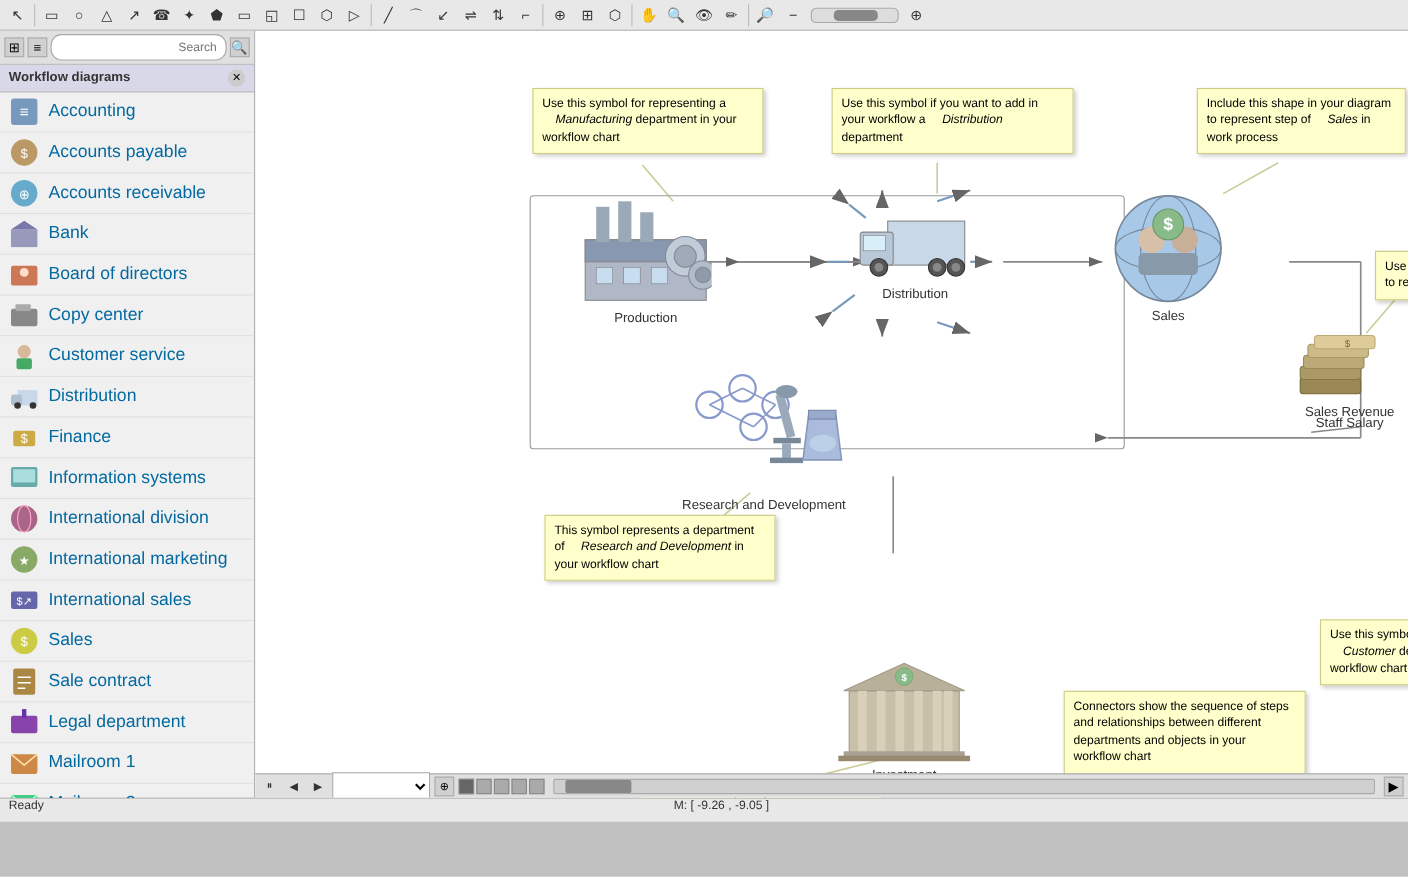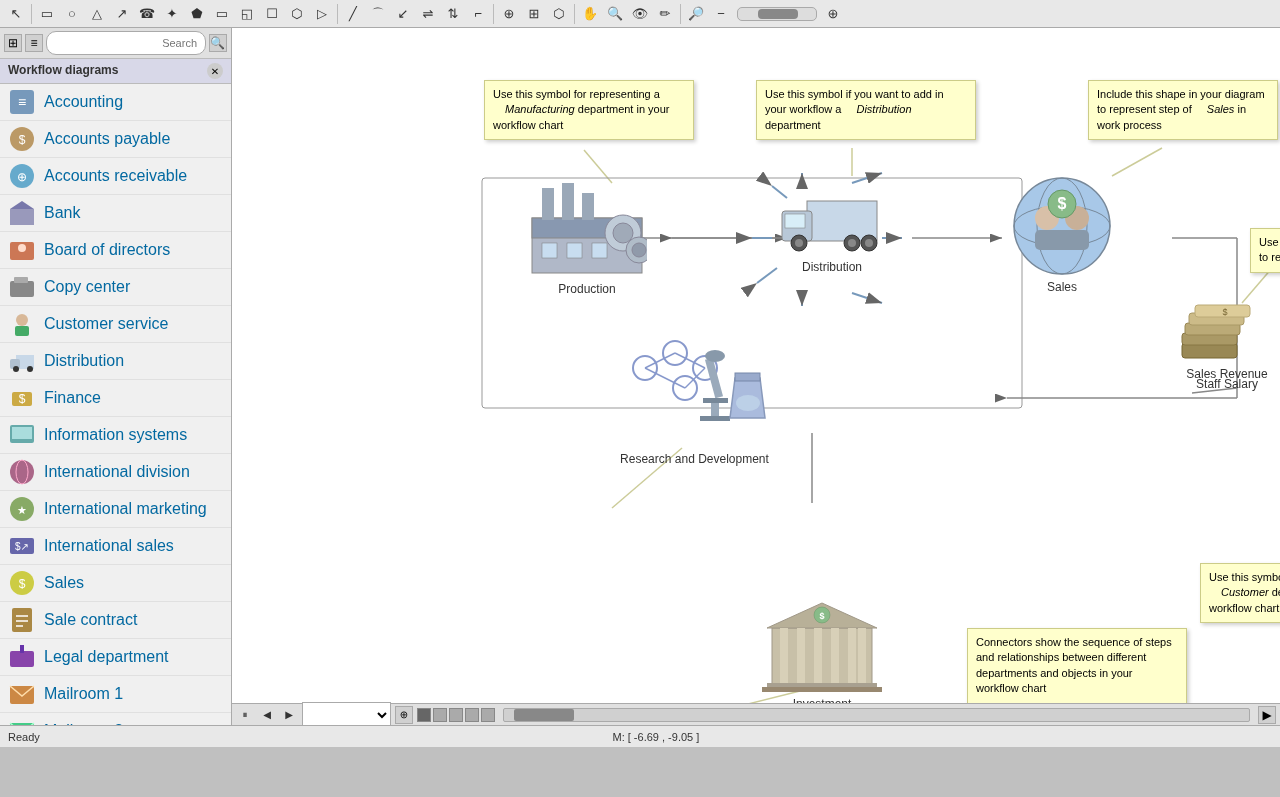--- a/index.html
+++ b/index.html
@@ -93,21 +93,20 @@
       position: relative;
       overflow: hidden;
     }
 
     
     .statusbar {
       height: 22px;
       background: #e8e8e8;
       border-top: 1px solid #aaa;
       display: flex;
-      align-items: center;
       padding: 0 8px;
       font-size: 11px;
       color: #333;
       justify-content: space-between;
     }
 
     
     .tooltip-box {
       position: absolute;
       background: #ffffcc;
@@ -509,20 +508,23 @@
     </div>
 
     <div class="tooltip-box" style="left:856px;top:52px;width:190px;">
       Include this shape in your diagram to represent step of <em>Sales</em> in work process
     </div>
 
     <div class="tooltip-box" style="left:1018px;top:200px;width:195px;">
       Use this object of workflow diagram to represent 
     </div>
 
+    <div class="tooltip-box" style="left:263px;top:440px;width:210px;">
+      This symbol represents a department of <em>Research and Development</em> in your workflow chart
+    </div>
 
     <div class="tooltip-box" style="left:350px;top:678px;width:220px;">
       Include this shape in your workflow chart if you need to represent financing or a 
     </div>
 
     <div class="tooltip-box" style="left:735px;top:600px;width:220px;">
       Connectors show the sequence of steps and relationships between different departments and objects in your workflow chart
     </div>
 
     <div class="tooltip-box" style="left:968px;top:535px;width:210px;">
@@ -675,15 +677,15 @@
       <div class="scroll-track">
         <div class="scroll-thumb"></div>
       </div>
       <div style="width:18px;height:18px;border:1px solid #aaa;background:#d0d0d0;display:flex;align-items:center;justify-content:center;">▶</div>
     </div>
   </div>
 </div>
 
 <div class="statusbar">
   <span>Ready</span>
-  <span>M: [ -6.69 , -9.05 ]</span>
+  <span>M: [ -9.26 , -9.05 ]</span>
   <span></span>
 </div>
 
 </body></html>

